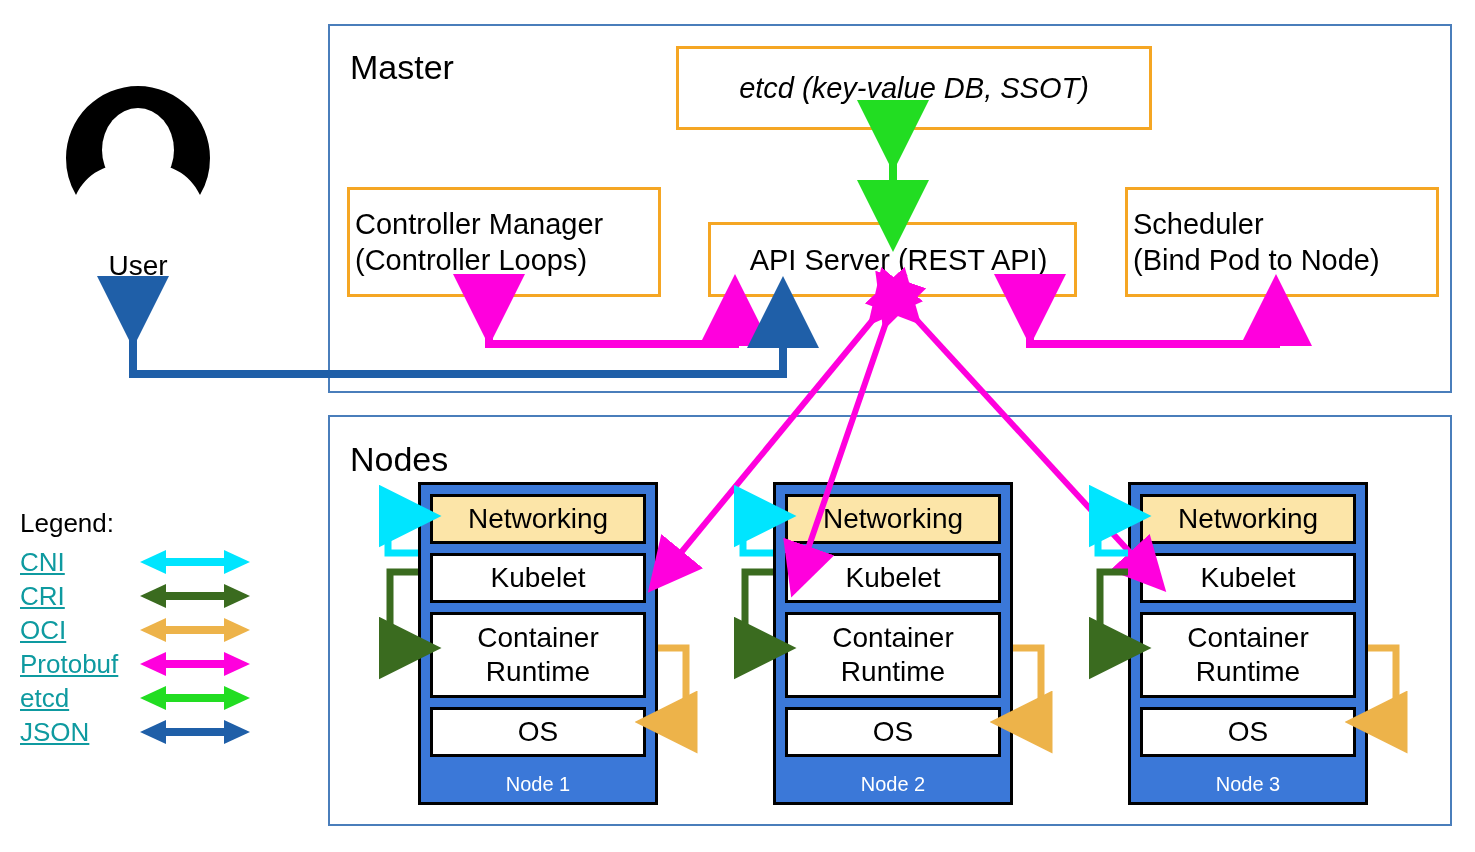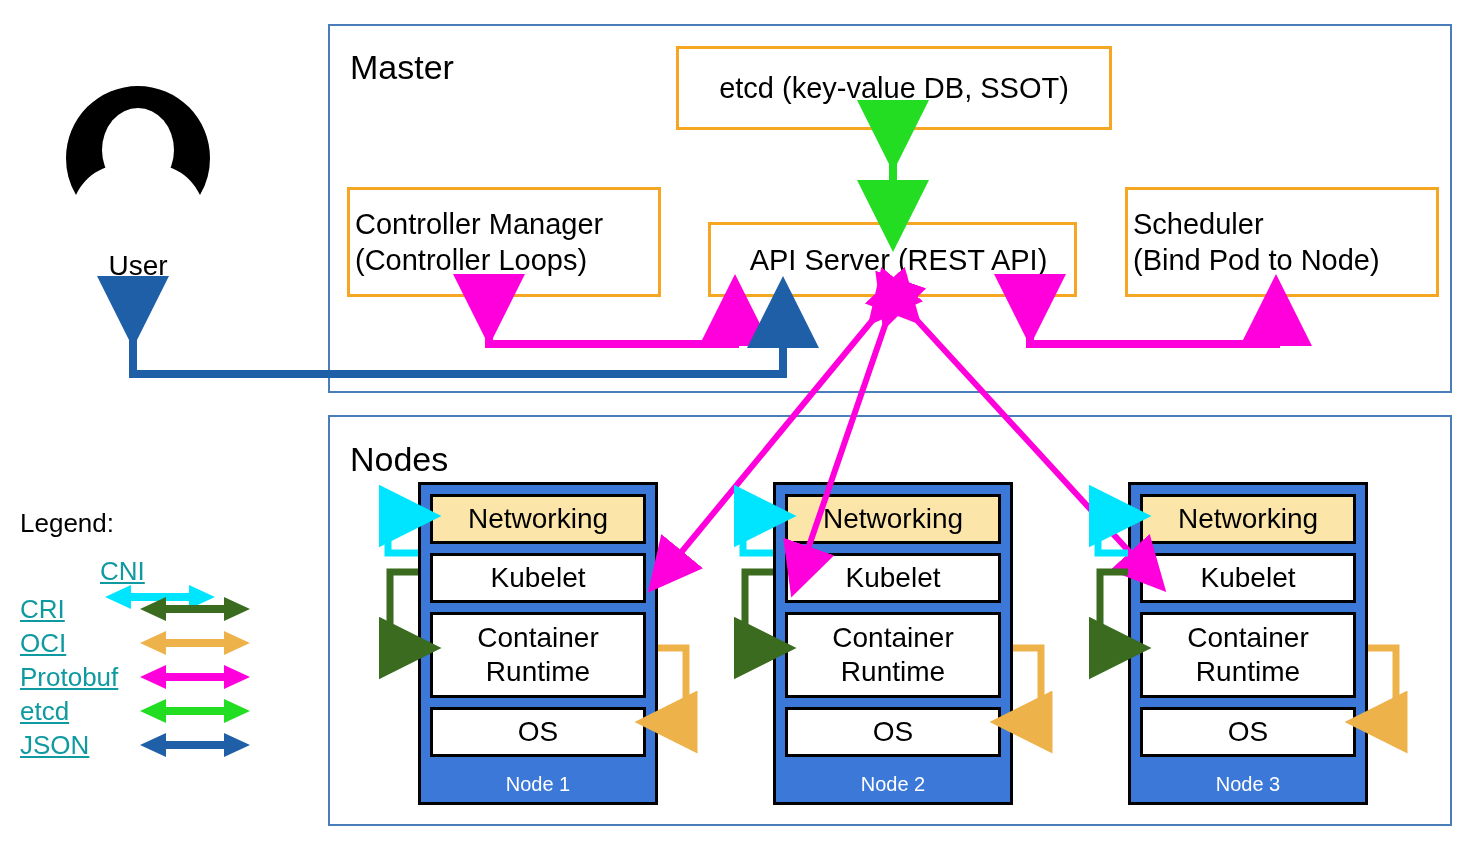--- a/index.html
+++ b/index.html
@@ -52,21 +52,21 @@
                C132 96 112 84 80 84 C48 84 28 96 18 117
                A72 72 0 0 1 8 80 A72 72 0 0 1 80 8 Z" fill="#000"></path>
       <ellipse cx="80" cy="72" rx="36" ry="42" fill="#ffffff"></ellipse>
     </svg>
   </div>
   <div class="abs" id="user-label" style="left:58px;top:252px;">User</div>
 
   <div class="abs group" style="left:328px;top:24px;width:1124px;height:369px;"></div>
   <div class="group-title" style="left:350px;top:50px;">Master</div>
 
-  <div class="abs mbox" style="left:676px;top:46px;width:436px;height:84px;justify-content:center;padding-left:0;">
+  <div class="abs mbox" style="left:676px;top:46px;width:476px;height:84px;justify-content:center;padding-left:0;font-style:italic;">
     <span class="mtext">etcd (key-value DB, SSOT)</span>
   </div>
 
   <div class="abs mbox" style="left:347px;top:187px;width:314px;height:110px;">
     <span class="mtext">Controller Manager
 (Controller Loops)</span>
   </div>
 
   <div class="abs mbox" style="left:708px;top:222px;width:369px;height:75px;justify-content:center;padding-left:12px;">
     <span class="mtext">API Server (REST API)</span>
@@ -103,21 +103,21 @@
     <div class="nrow" style="height:50px;">Kubelet</div>
     <div class="nrow ct" style="height:86px;">Container
 Runtime</div>
     <div class="nrow" style="height:50px;">OS</div>
     <div class="node-name">Node 3</div>
   </div>
 
   <div class="abs" style="left:20px;top:510px;width:280px;">
     <div id="legend-title">Legend:</div>
 
-    <div class="leg-row" style="margin-top:22px;flex-direction:column;">
+    <div class="leg-row" style="margin-top:9px;">
       <span class="leg-label">CNI</span>
       <span class="leg-swatch">
         <svg viewBox="0 0 110 26" width="110" height="26">
             <g fill="#00e5ff" stroke="none">
           <polygon points="0,13 26,1 26,25"></polygon>
               <polygon points="110,13 84,1 84,25"></polygon>
           <rect x="22" y="9" width="66" height="8"></rect>
             </g>
           </svg>
       </span>

